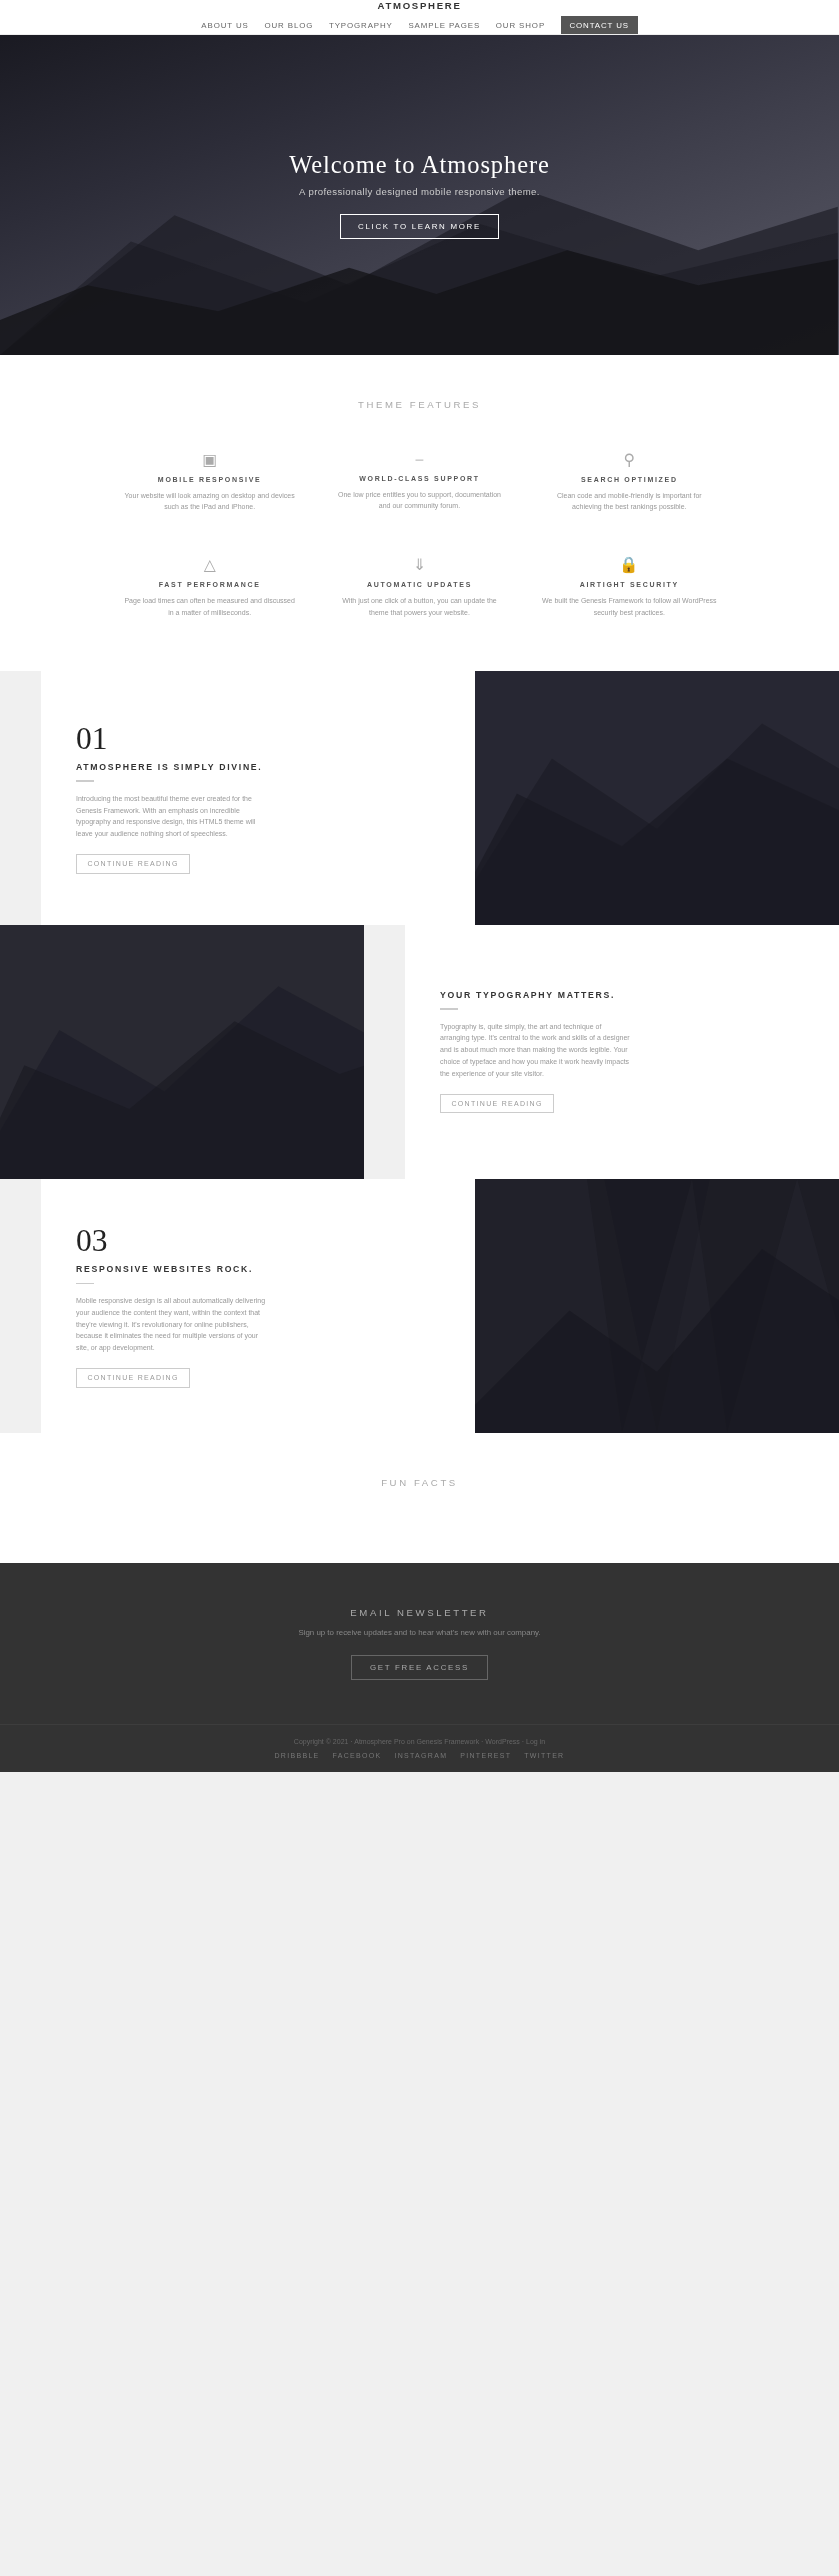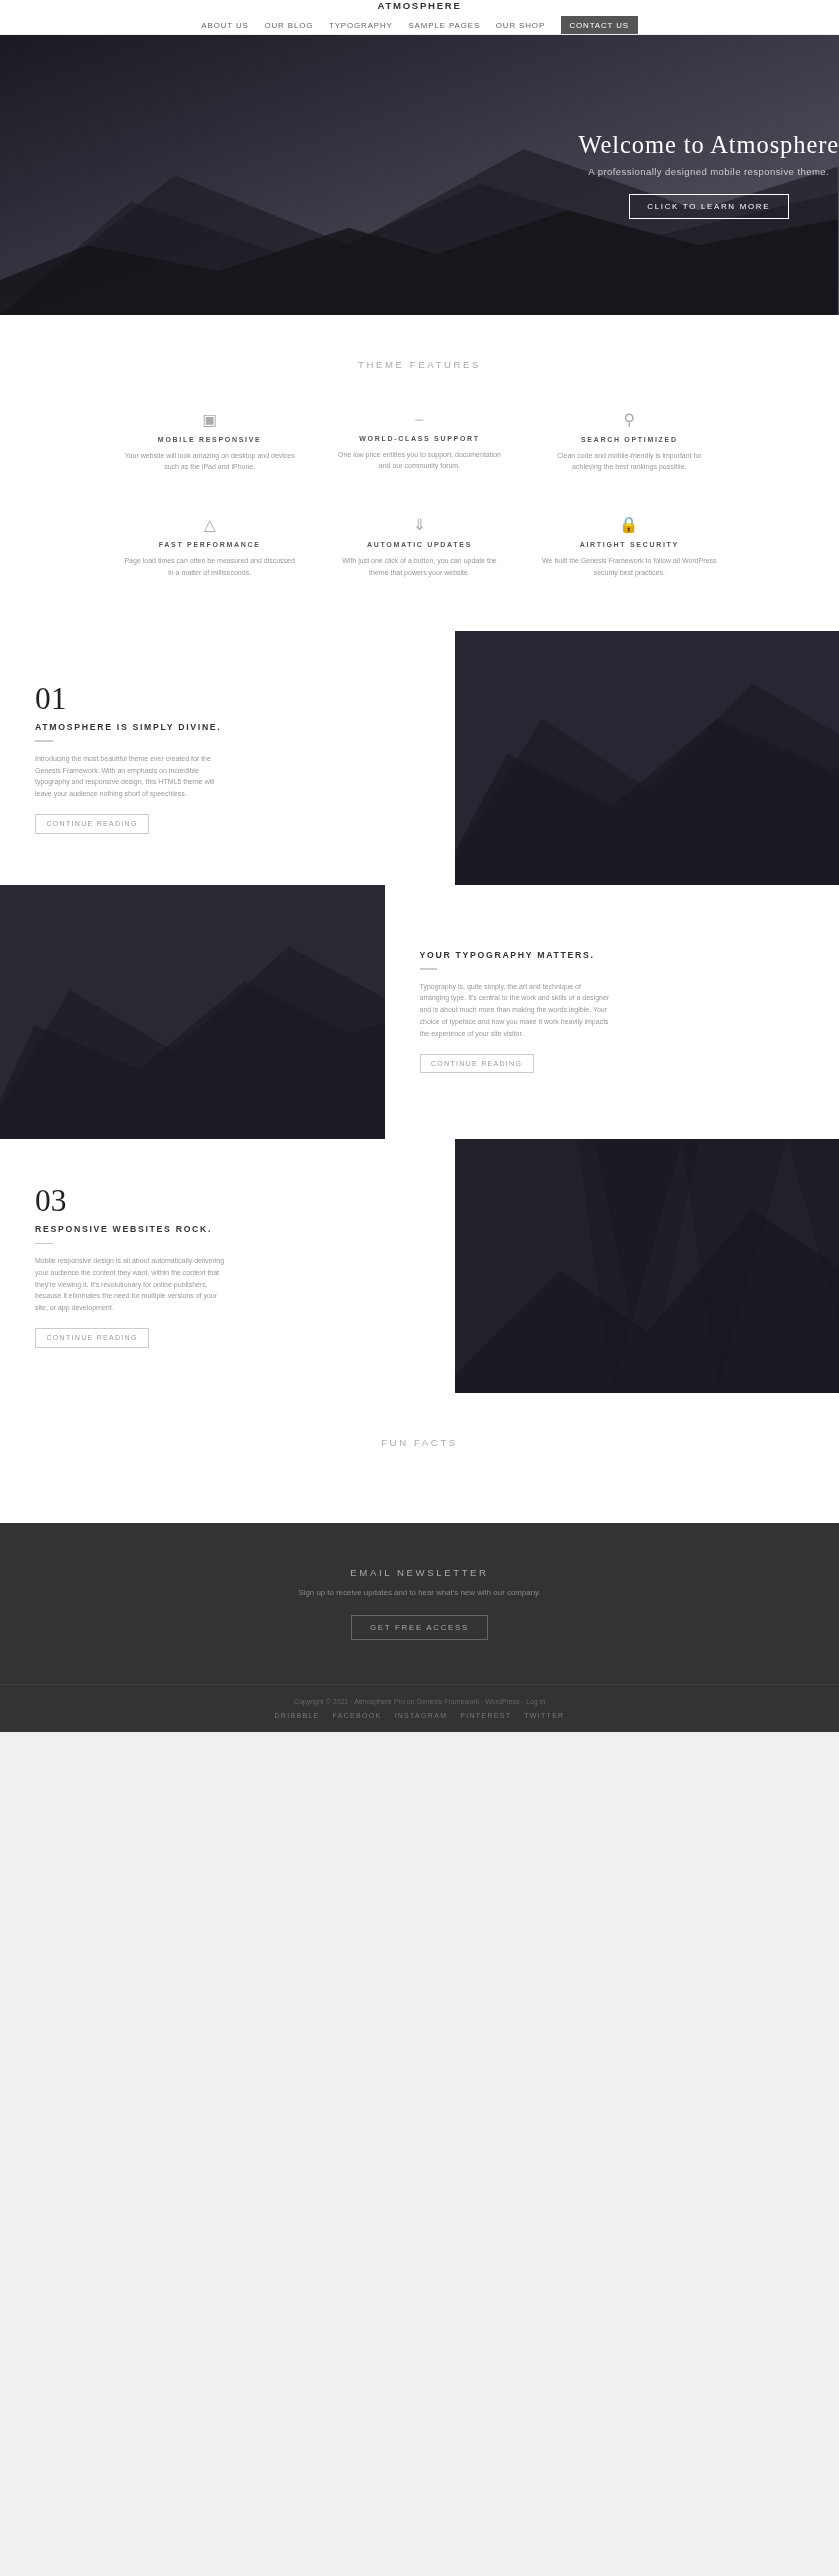--- a/index.html
+++ b/index.html
@@ -40,25 +40,25 @@
     }
     .nav-contact {
       background: #555;
       color: #fff !important;
       padding: 4.4px 8.7px;
     }
 
     
     .hero {
       width: 100%;
-      height: 280px;
+      height: 320px;
       background: linear-gradient(to bottom, #2a2a35 0%, #3a3a45 40%, #4a4a55 70%, #5a5a65 100%);
       display: flex;
       flex-direction: column;
-      align-items: flex-end;
+      align-items: center;
       justify-content: center;
       position: relative;
       overflow: hidden;
     }
     .hero-bg {
       position: absolute;
       inset: 0;
       background: linear-gradient(160deg, #1a1a22 0%, #2c2c38 30%, #3d3d4a 55%, #4a4a57 75%, #565662 100%);
     }
     .hero-content {
@@ -146,20 +146,21 @@
       display: flex;
       height: 254px;
     }
     .block-text {
       flex: 1;
       background: #fff;
       padding: 35px 35px;
       display: flex;
       flex-direction: column;
       justify-content: center;
+      margin-left: 41px;
     }
     .block-image {
       flex: 1;
       background: linear-gradient(135deg, #3a3a42 0%, #4a4a54 50%, #5a5a64 100%);
     }
     .block-image.dark1 {
       background: linear-gradient(160deg, #2a2a32 0%, #3c3c48 40%, #4e4e5a 70%, #606068 100%);
     }
     .block-image.dark2 {
       background: linear-gradient(150deg, #2e2e38 0%, #3d3d48 40%, #4c4c58 70%, #585864 100%);

